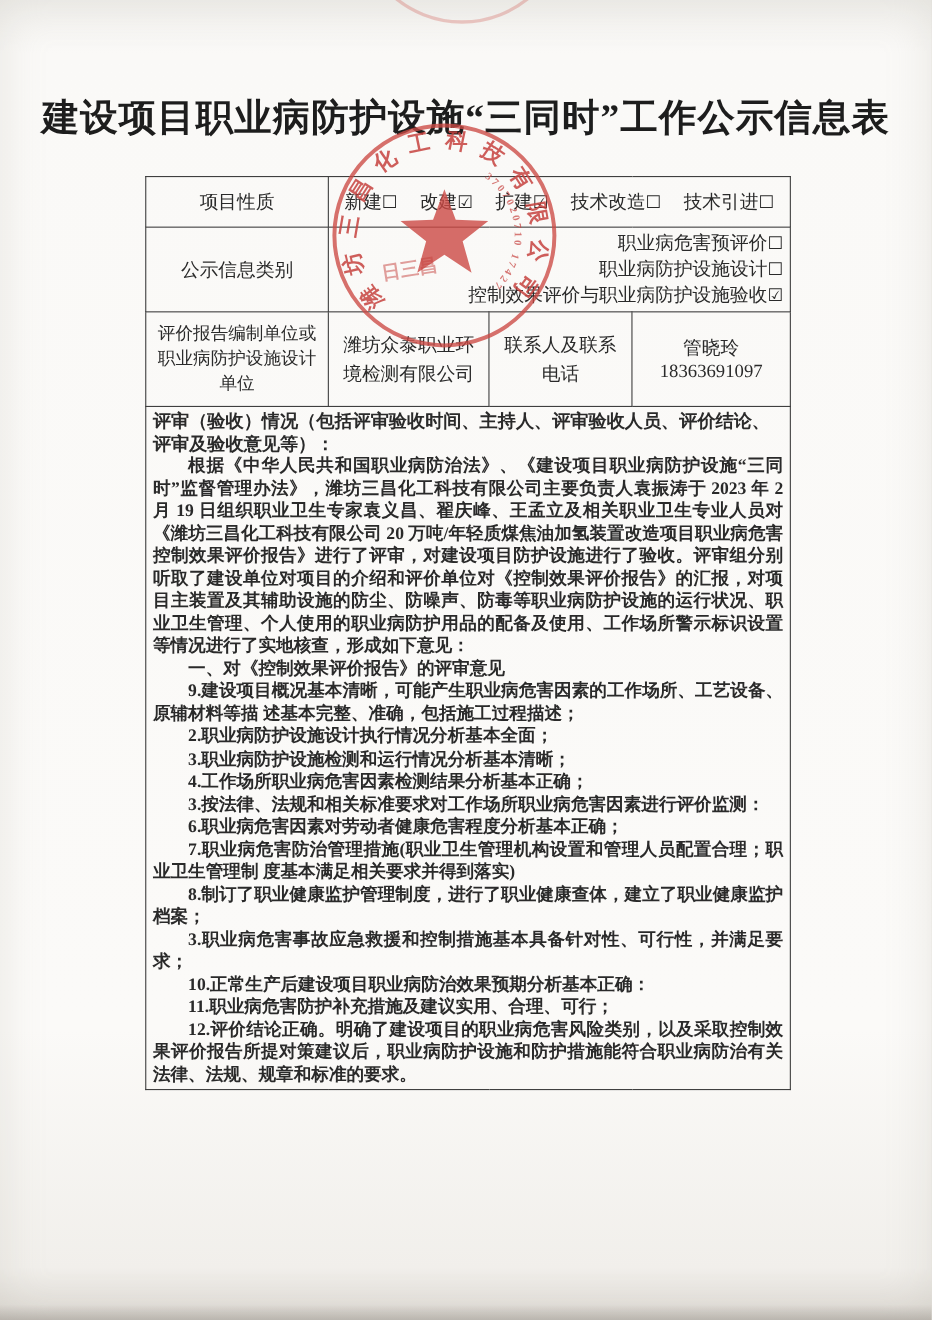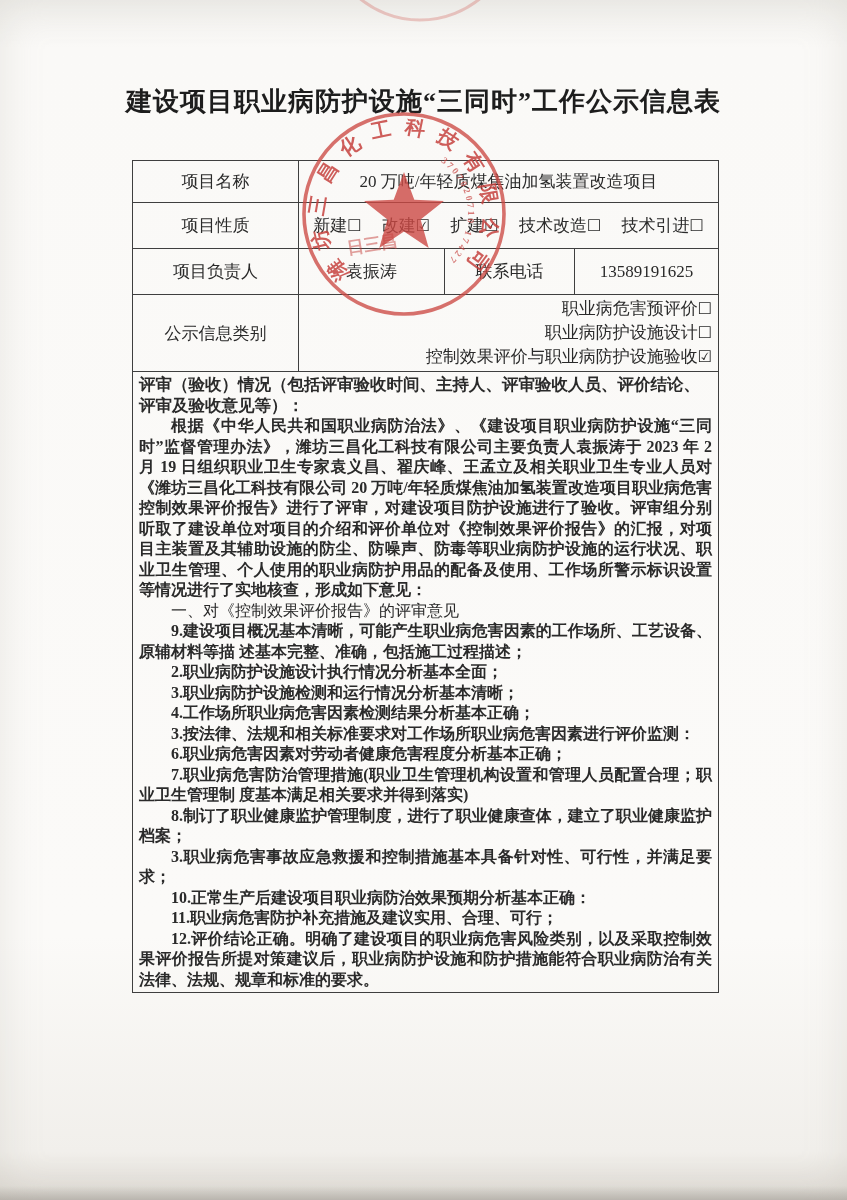--- a/index.html
+++ b/index.html
@@ -14,21 +14,21 @@
     position:relative;width:847px;height:1200px;overflow:hidden;
     background:linear-gradient(180deg,#f2f1ee 0%,#faf9f7 4%,#fbfaf8 78%,#f1efeb 96%,#ddd9d3 100%);
     box-shadow:inset 0 0 40px rgba(180,175,165,.25);
   }
   .scan-edge{
     position:absolute;left:0;bottom:0;width:100%;height:14px;
     background:linear-gradient(180deg,rgba(150,145,138,0) 0%,rgba(150,145,138,.45) 100%);
   }
   .title{
     position:absolute;left:0;top:84px;width:100%;
-    text-align:center;font-size:26px;font-weight:bold;letter-spacing:1px;
+    text-align:center;font-size:34px;font-weight:bold;letter-spacing:1px;
     color:#1d1d1d;margin:0;
   }
   table.info{
     position:absolute;left:132px;top:160px;width:586px;
     border-collapse:collapse;table-layout:fixed;
     font-size:17px;color:#2a2a2a;
   }
   table.info td{
     border:1.6px solid #3f3f3f;
     padding:2px 6px;
@@ -36,21 +36,21 @@
   }
   td.lbl{text-align:center;}
   td.val{text-align:center;}
   td.lbl-small{text-align:center;font-size:16px;line-height:1.45;padding:4px 2px;}
   .optline{line-height:24px;text-align:right;padding-left:4px;}
   .opt{margin:0 8px;white-space:nowrap;}
   .box{font-family:"DejaVu Sans",sans-serif;font-size:16px;}
   td.review-cell{padding:6px 10px 12px 9px;vertical-align:top;margin-top:16px;}
   .rv-head{margin:0;font-weight:bold;font-size:16.5px;line-height:21px;}
   .rv-p{margin:0;font-size:16px;line-height:20.5px;text-indent:2em;text-align:justify;font-weight:bold;}
-  .rv-bold{font-weight:normal;}
+  .rv-bold{font-weight:bold;}
   .seal{position:absolute;left:292px;top:102px;pointer-events:none;}
   .seal text{font-family:"Liberation Serif","DejaVu Serif",serif;font-weight:bold;}
   .top-stamp-fragment{position:absolute;left:280px;top:-160px;pointer-events:none;}
 </style>
 </head>
 <body>
 
 <div class="page">
 
   <h1 class="title">建设项目职业病防护设施“三同时”工作公示信息表</h1>
@@ -61,53 +61,49 @@
 
   <table class="info">
     <colgroup>
       <col style="width:166px">
         <col style="width:146px">
         <col style="width:130px">
         <col style="width:144px">
     </colgroup>
 
     <tbody>
-        <tr style="height:42px">
-      <td class="lbl">项目名称</td>
-      <td class="val" colspan="3">20 万吨/年轻质煤焦油加氢装置改造项目</td>
-    </tr>
 
 
     <tr style="height:46px">
       <td class="lbl">项目性质</td>
       <td class="val" colspan="3">
         <span class="opt"><span>新建</span><span class="box">☐</span></span>
         <span class="opt"><span>改建</span><span class="box">☑</span></span>
         <span class="opt"><span>扩建</span><span class="box">☑</span></span>
         <span class="opt"><span>技术改造</span><span class="box">☐</span></span>
         <span class="opt"><span>技术引进</span><span class="box">☐</span></span>
       </td>
     </tr>
 
-    <tr style="height:46px">
-      <td class="lbl">项目负责人</td>
-      <td class="val">袁振涛</td>
-      <td class="lbl">联系电话</td>
-      <td class="val">13589191625</td>
-    </tr>
 
     <tr style="height:74px">
       <td class="lbl">公示信息类别</td>
       <td colspan="3">
         <div class="optline"><span>职业病危害预评价</span><span class="box">☐</span></div>
         <div class="optline"><span>职业病防护设施设计</span><span class="box">☐</span></div>
         <div class="optline"><span>控制效果评价与职业病防护设施验收</span><span class="box">☑</span></div>
       </td>
     </tr>
 
+    <tr style="height:86px">
+      <td class="lbl-small">评价报告编制单位或职业病防护设施设计单位</td>
+      <td class="val" style="line-height:1.5">潍坊众泰职业环境检测有限公司</td>
+      <td class="lbl" style="line-height:1.5">联系人及联系电话</td>
+      <td class="val">管晓玲 18363691097</td>
+    </tr>
 
     <tr>
       <td class="review-cell" colspan="4">
         <p class="rv-head">评审（验收）情况（包括评审验收时间、主持人、评审验收人员、评价结论、评审及验收意见等）：</p>
         <p class="rv-p">根据《中华人民共和国职业病防治法》、《建设项目职业病防护设施“三同时”监督管理办法》，潍坊三昌化工科技有限公司主要负责人袁振涛于 2023 年 2 月 19 日组织职业卫生专家袁义昌、翟庆峰、王孟立及相关职业卫生专业人员对《潍坊三昌化工科技有限公司 20 万吨/年轻质煤焦油加氢装置改造项目职业病危害控制效果评价报告》进行了评审，对建设项目防护设施进行了验收。评审组分别听取了建设单位对项目的介绍和评价单位对《控制效果评价报告》的汇报，对项目主装置及其辅助设施的防尘、防噪声、防毒等职业病防护设施的运行状况、职业卫生管理、个人使用的职业病防护用品的配备及使用、工作场所警示标识设置等情况进行了实地核查，形成如下意见：</p>
         <p class="rv-p rv-bold">一、对《控制效果评价报告》的评审意见</p>
         <p class="rv-p">9.建设项目概况基本清晰，可能产生职业病危害因素的工作场所、工艺设备、原辅材料等描 述基本完整、准确，包括施工过程描述；</p>
         <p class="rv-p">2.职业病防护设施设计执行情况分析基本全面；</p>
         <p class="rv-p">3.职业病防护设施检测和运行情况分析基本清晰；</p>
         <p class="rv-p">4.工作场所职业病危害因素检测结果分析基本正确；</p>

